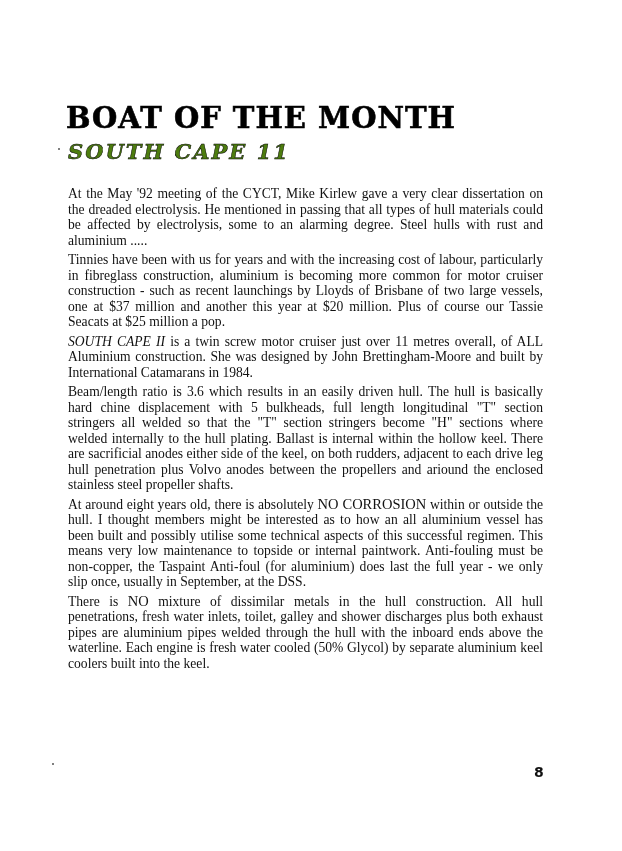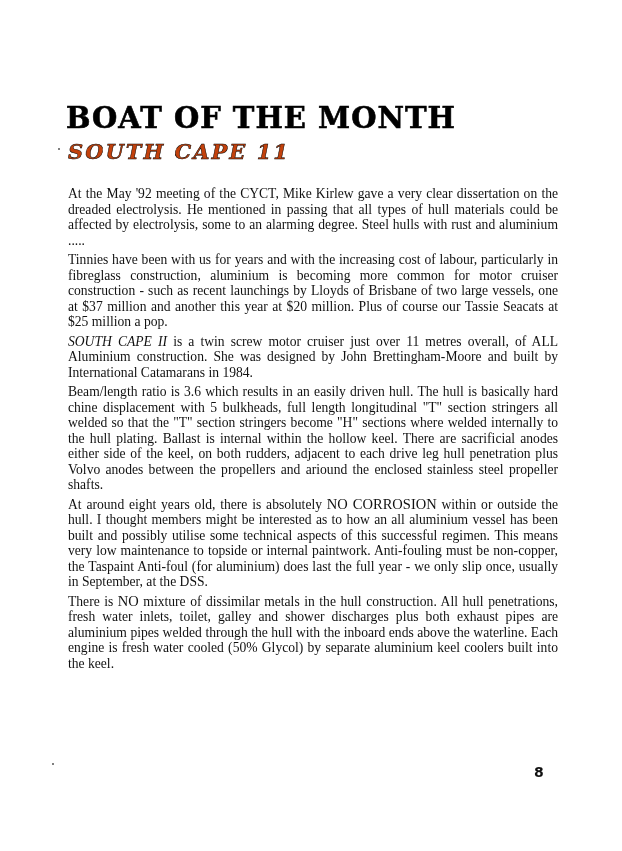--- a/index.html
+++ b/index.html
@@ -8,33 +8,33 @@
   .title {
     position:absolute; left:66px; top:100px;
     font-family:"DejaVu Serif", serif; font-weight:900; font-size:29px;
     letter-spacing:1px; color:#000;
     -webkit-text-stroke:0.6px #000;
     transform:scaleY(1.05);
   }
   .subtitle {
     position:absolute; left:68px; top:139px;
     font-family:"DejaVu Serif", serif; font-weight:bold; font-style:italic;
-    font-size:21px; letter-spacing:2px; color:#c2410c;
+    font-size:21px; letter-spacing:2px; color:#4d7c0f;
     -webkit-text-stroke:0.5px #000;
   }
   .author {
     position:absolute; left:428px; top:146px;
     font-family:"Liberation Serif", serif; font-size:14.5px; color:#111;
   }
   .body {
     position:absolute; left:68px; top:186px; width:490px;
     font-family:"Liberation Serif", serif; font-size:13.6px; line-height:15.5px;
     text-align:justify; color:#111;
   }
-  .body p { margin:0 0 4px 0; }
+  .body p { margin:0 15px 4px 0; }
   .body .ital { font-style:italic; font-family:"Liberation Serif", serif; }
   .body .emph { font-size:14.5px;font-family:Liberation Serif, serif; }
   .pagenum {
     position:absolute; left:534px; top:764px;
     font-family:"DejaVu Sans", sans-serif; font-weight:bold; font-size:14px; color:#111;
   }
   .speck { position:absolute; width:2px; height:2px; background:#555; border-radius:1px; }
 </style>
 </head>
 <body>

